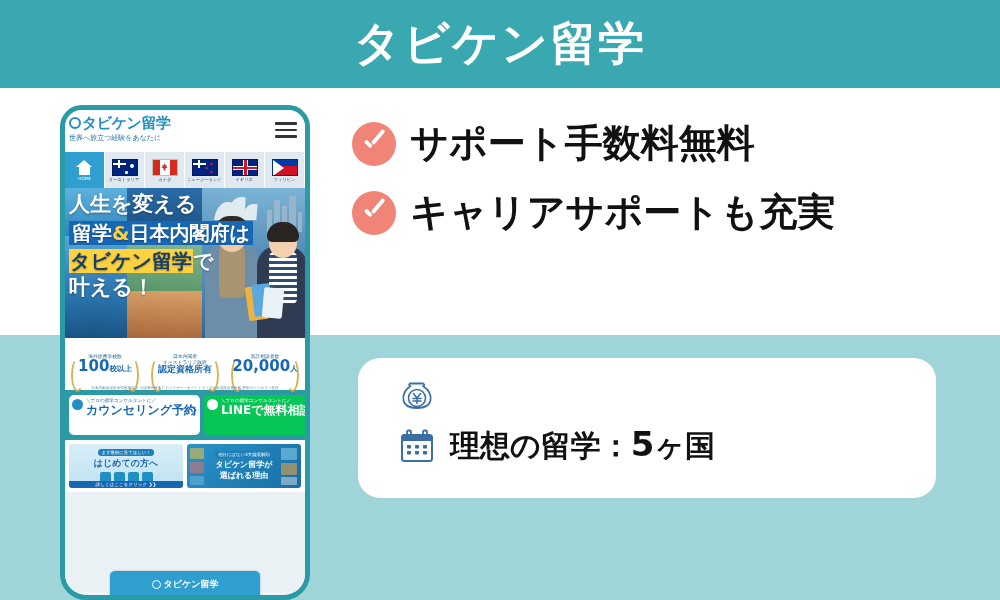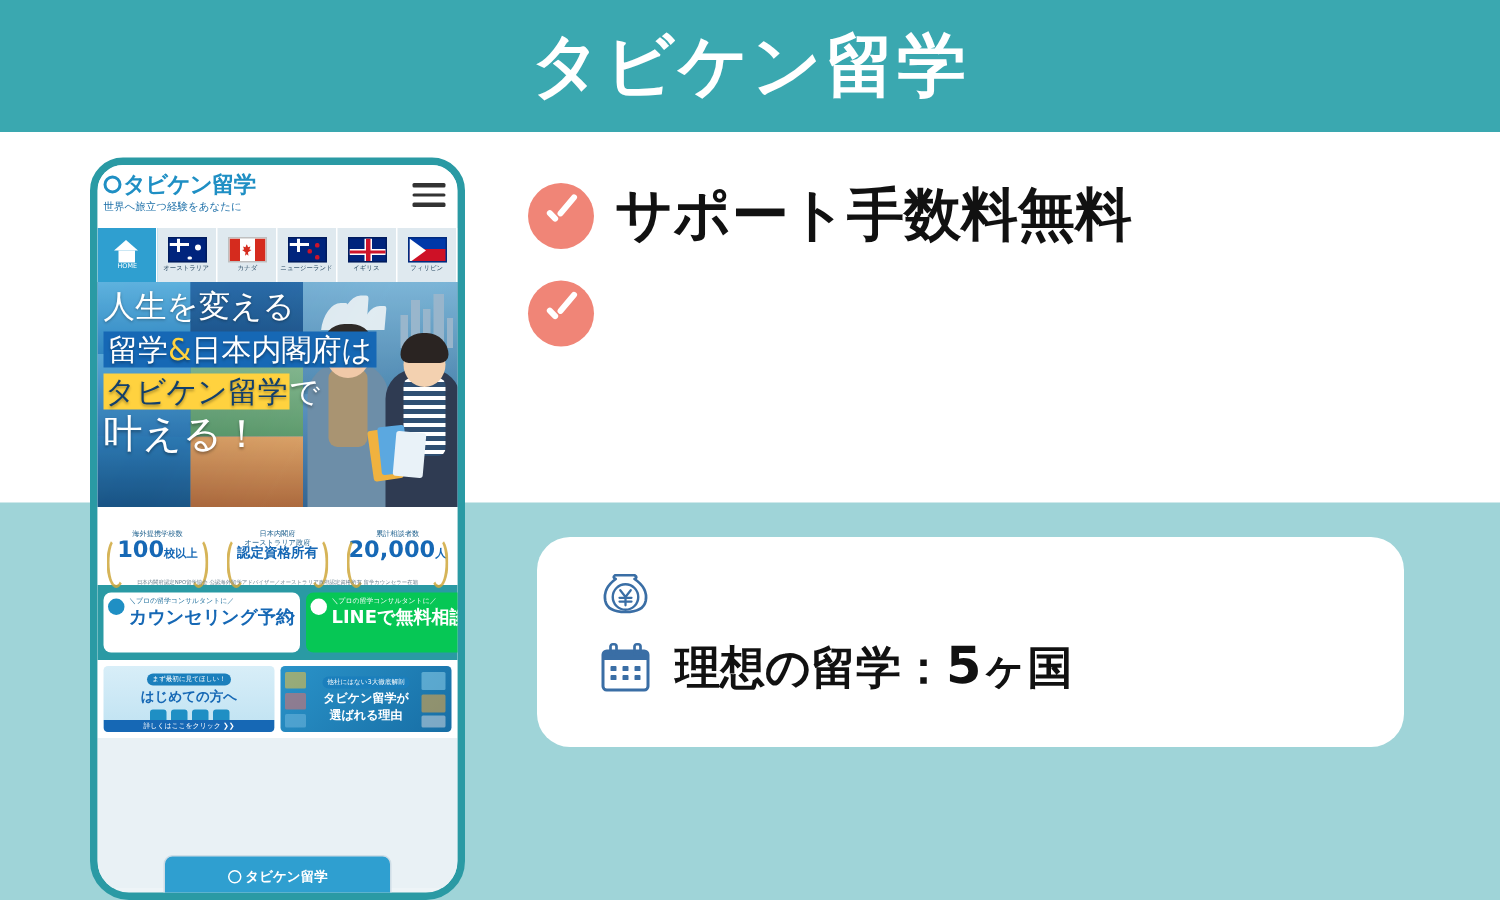--- a/index.html
+++ b/index.html
@@ -95,28 +95,28 @@
   .t7{left:62px;top:103px;width:75px;height:47px;background:linear-gradient(#e6a15c,#b4642f);}
   .t8{left:137px;top:75px;width:103px;height:75px;background:linear-gradient(#5d95c2,#2f5f8d);}
   .sydney{position:absolute;left:148px;top:6px;width:52px;height:26px;}
   .sail{position:absolute;bottom:0;background:#eef3f6;border-radius:70% 10% 0 0/100% 10% 0 0;}
   .sa1{left:2px;width:16px;height:18px;transform:skewX(-6deg);}
   .sa2{left:14px;width:18px;height:23px;transform:skewX(-4deg);}
   .sa3{left:29px;width:15px;height:16px;transform:skewX(-5deg);}
   .city{position:absolute;right:2px;top:4px;width:38px;height:40px;}
   .city i{position:absolute;bottom:0;background:#9fb9cc;display:block;}
   .hero-txt{position:absolute;left:4px;top:6px;z-index:5;}
-  .hl{display:inline-block;color:#fff;font-weight:normal;font-family:"DejaVu Sans",sans-serif;
+  .hl{display:inline-block;color:#fff;font-weight:bold;font-family:"DejaVu Sans",sans-serif;
       line-height:1;margin-bottom:6px;text-shadow:0 1px 2px rgba(0,0,0,.35);}
   .hl1{font-size:21px;}
   .hl2{font-size:20px;background:#1668b5;padding:2px 3px;}
   .hl2 .amp{color:#ffd23f;}
   .hl3{font-size:20px;}
   .hl3 .hi{background:#ffd23f;color:#123f6b;padding:0 1px;}
-  .hl4{font-size:26px;}
+  .hl4{font-size:21px;}
   .students{position:absolute;right:-4px;bottom:0;width:108px;height:150px;z-index:4;}
   .stu{position:absolute;bottom:0;}
   .body1{left:4px;bottom:0;width:54px;height:96px;background:#6d8ea8;border-radius:22px 22px 0 0;}
   .head1{left:16px;bottom:86px;width:30px;height:32px;background:#f0c9a8;border-radius:50%;}
   .hair1{left:14px;bottom:104px;width:34px;height:18px;background:#2e2a28;border-radius:17px 17px 4px 4px;}
   .shirt1{left:18px;bottom:40px;width:26px;height:52px;background:#a99472;border-radius:6px;}
   .body2{right:2px;bottom:0;width:50px;height:92px;background:#2f3b52;border-radius:20px 20px 0 0;}
   .head2{right:12px;bottom:80px;width:28px;height:30px;background:#f3d1b0;border-radius:50%;}
   .hair2{right:10px;bottom:96px;width:32px;height:20px;background:#2a2422;border-radius:16px 16px 6px 6px;}
   .shirt2{right:12px;bottom:34px;width:28px;height:52px;
@@ -399,20 +399,21 @@
     </div>
   </div>
 
   <div class="checklist">
     <div class="check-item">
       <div class="check-circle"></div>
       <div class="check-text">サポート手数料無料</div>
     </div>
     <div class="check-item">
       <div class="check-circle"></div>
+      <div class="check-text">キャリアサポートも充実</div>
     </div>
   </div>
 
   <div class="infocard">
     <div class="info-row">
       <div class="info-icon">
         <svg width="42" height="42" viewBox="0 0 42 42" aria-hidden="true">
           <path d="M14.5 12 Q12 11 14 9.5 L27 9.5 Q29.5 11 27 12 Q36 18 34.5 26.5 Q33 34 21 34 Q9 34 7.5 26.5 Q6 18 14.5 12 Z" fill="none" stroke="#3a6ea5" stroke-width="1.8" stroke-linejoin="round"></path>
           <circle cx="21" cy="24" r="8.5" fill="none" stroke="#3a6ea5" stroke-width="1.6"></circle>
           <path d="M17.5 19.5 L21 24 L24.5 19.5 M17 24.5 H25 M17 27 H25 M21 24 V29.5" fill="none" stroke="#3a6ea5" stroke-width="1.5" stroke-linecap="round"></path>

